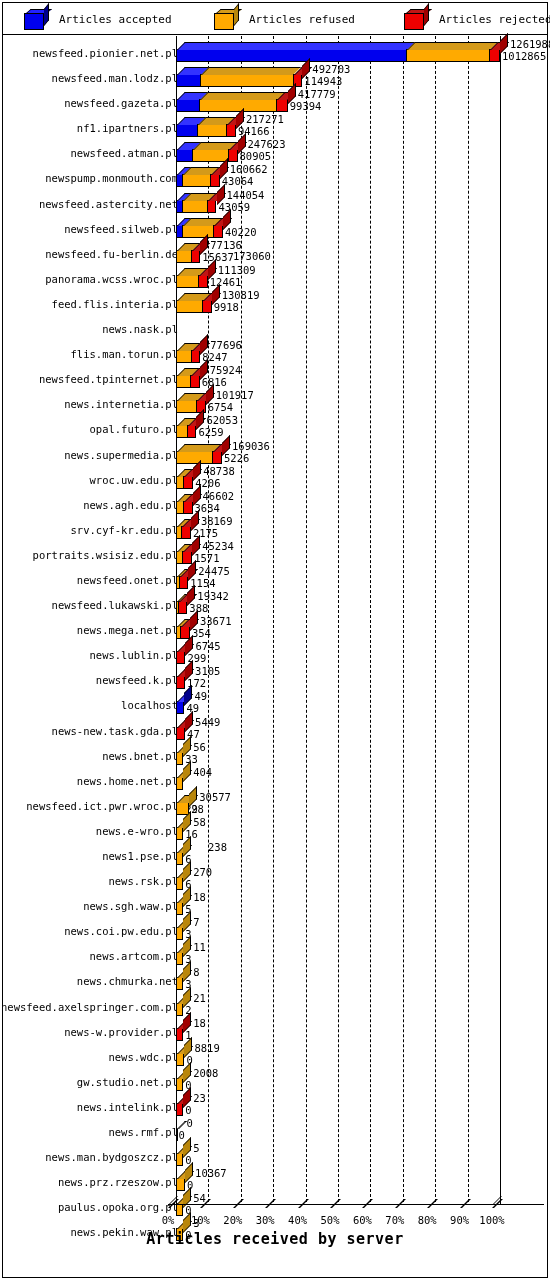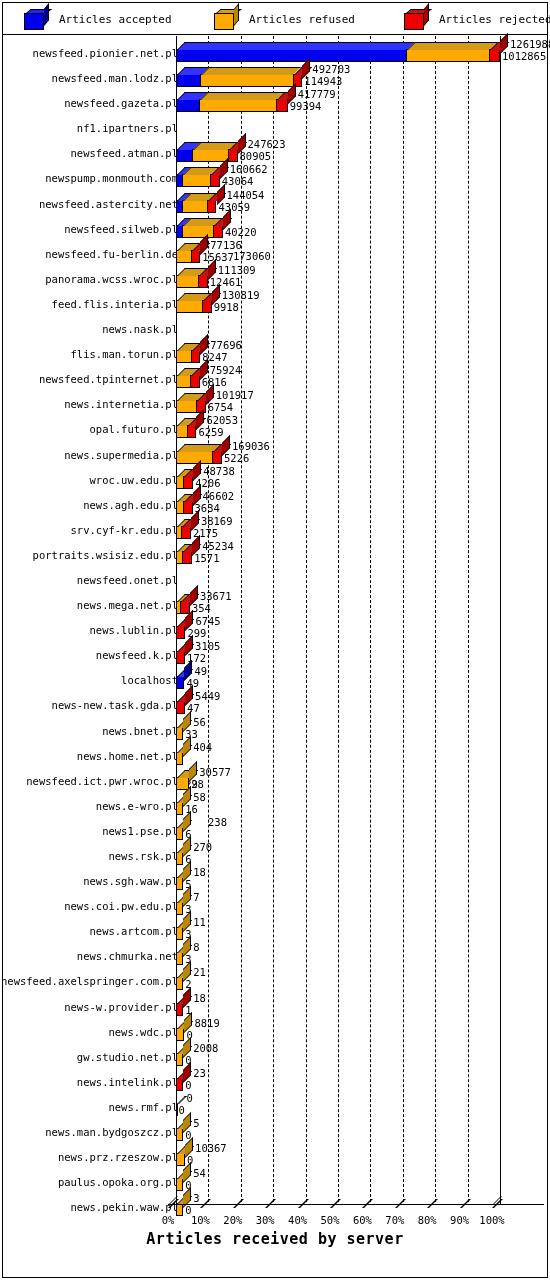--- a/index.html
+++ b/index.html
@@ -347,20 +347,34 @@
             <div class="seg last" style="left: 100.44px; width: 11.34px; background: rgb(238, 0, 0);">
               <div class="segtop lastTop" style="width: 11.34px; background: rgb(192, 21, 21);"></div>
             </div>
             <div class="cap" style="left: 111.78px; background: rgb(160, 0, 0);"></div>
             <div class="val-accepted" style="left: 121.78px;">417779</div>
             <div class="val-refused" style="left: 113.78px;">99394</div>
           </div>
         </div>
         <div class="row">
           <div class="row-label">nf1.ipartners.pl</div>
+          <div class="bars">
+            <div class="seg" style="left: 0px; width: 21.06px; background: rgb(0, 0, 238);">
+              <div class="segtop" style="width: 21.06px; background: rgb(51, 51, 255);"></div>
+            </div>
+            <div class="seg" style="left: 21.06px; width: 29.16px; background: rgb(255, 170, 0);">
+              <div class="segtop" style="width: 29.16px; background: rgb(212, 154, 26);"></div>
+            </div>
+            <div class="seg last" style="left: 50.22px; width: 9.72px; background: rgb(238, 0, 0);">
+              <div class="segtop lastTop" style="width: 9.72px; background: rgb(192, 21, 21);"></div>
+            </div>
+            <div class="cap" style="left: 59.94px; background: rgb(160, 0, 0);"></div>
+            <div class="val-accepted" style="left: 69.94px;">217271</div>
+            <div class="val-refused" style="left: 61.94px;">94166</div>
+          </div>
         </div>
         <div class="row">
           <div class="row-label">newsfeed.atman.pl</div>
           <div class="bars">
             <div class="seg" style="left: 0px; width: 16.2px; background: rgb(0, 0, 238);">
               <div class="segtop" style="width: 16.2px; background: rgb(51, 51, 255);"></div>
             </div>
             <div class="seg" style="left: 16.2px; width: 35.64px; background: rgb(255, 170, 0);">
               <div class="segtop" style="width: 35.64px; background: rgb(212, 154, 26);"></div>
             </div>
@@ -589,20 +603,45 @@
             <div class="seg last" style="left: 6.48px; width: 9.72px; background: rgb(238, 0, 0);">
               <div class="segtop lastTop" style="width: 9.72px; background: rgb(192, 21, 21);"></div>
             </div>
             <div class="cap" style="left: 16.2px; background: rgb(160, 0, 0);"></div>
             <div class="val-accepted" style="left: 26.2px;">45234</div>
             <div class="val-refused" style="left: 18.2px;">1571</div>
           </div>
         </div>
         <div class="row">
           <div class="row-label">newsfeed.onet.pl</div>
+          <div class="bars">
+            <div class="seg" style="left: 0px; width: 2.592px; background: rgb(255, 170, 0);">
+              <div class="segtop" style="width: 2.592px; background: rgb(212, 154, 26);"></div>
+            </div>
+            <div class="seg last" style="left: 2.592px; width: 9.72px; background: rgb(238, 0, 0);">
+              <div class="segtop lastTop" style="width: 9.72px; background: rgb(192, 21, 21);"></div>
+            </div>
+            <div class="cap" style="left: 12.312px; background: rgb(160, 0, 0);"></div>
+            <div class="val-accepted" style="left: 22.312px;">24475</div>
+            <div class="val-refused" style="left: 14.312px;">1154</div>
+          </div>
+        </div>
+        <div class="row">
+          <div class="row-label">newsfeed.lukawski.pl</div>
+          <div class="bars">
+            <div class="seg" style="left: 0px; width: 1.62px; background: rgb(255, 170, 0);">
+              <div class="segtop" style="width: 1.62px; background: rgb(212, 154, 26);"></div>
+            </div>
+            <div class="seg last" style="left: 1.62px; width: 9.72px; background: rgb(238, 0, 0);">
+              <div class="segtop lastTop" style="width: 9.72px; background: rgb(192, 21, 21);"></div>
+            </div>
+            <div class="cap" style="left: 11.34px; background: rgb(160, 0, 0);"></div>
+            <div class="val-accepted" style="left: 21.34px;">19342</div>
+            <div class="val-refused" style="left: 13.34px;">388</div>
+          </div>
         </div>
         <div class="row">
           <div class="row-label">news.mega.net.pl</div>
           <div class="bars">
             <div class="seg" style="left: 0px; width: 4.212px; background: rgb(255, 170, 0);">
               <div class="segtop" style="width: 4.212px; background: rgb(212, 154, 26);"></div>
             </div>
             <div class="seg last" style="left: 4.212px; width: 9.72px; background: rgb(238, 0, 0);">
               <div class="segtop lastTop" style="width: 9.72px; background: rgb(192, 21, 21);"></div>
             </div>

